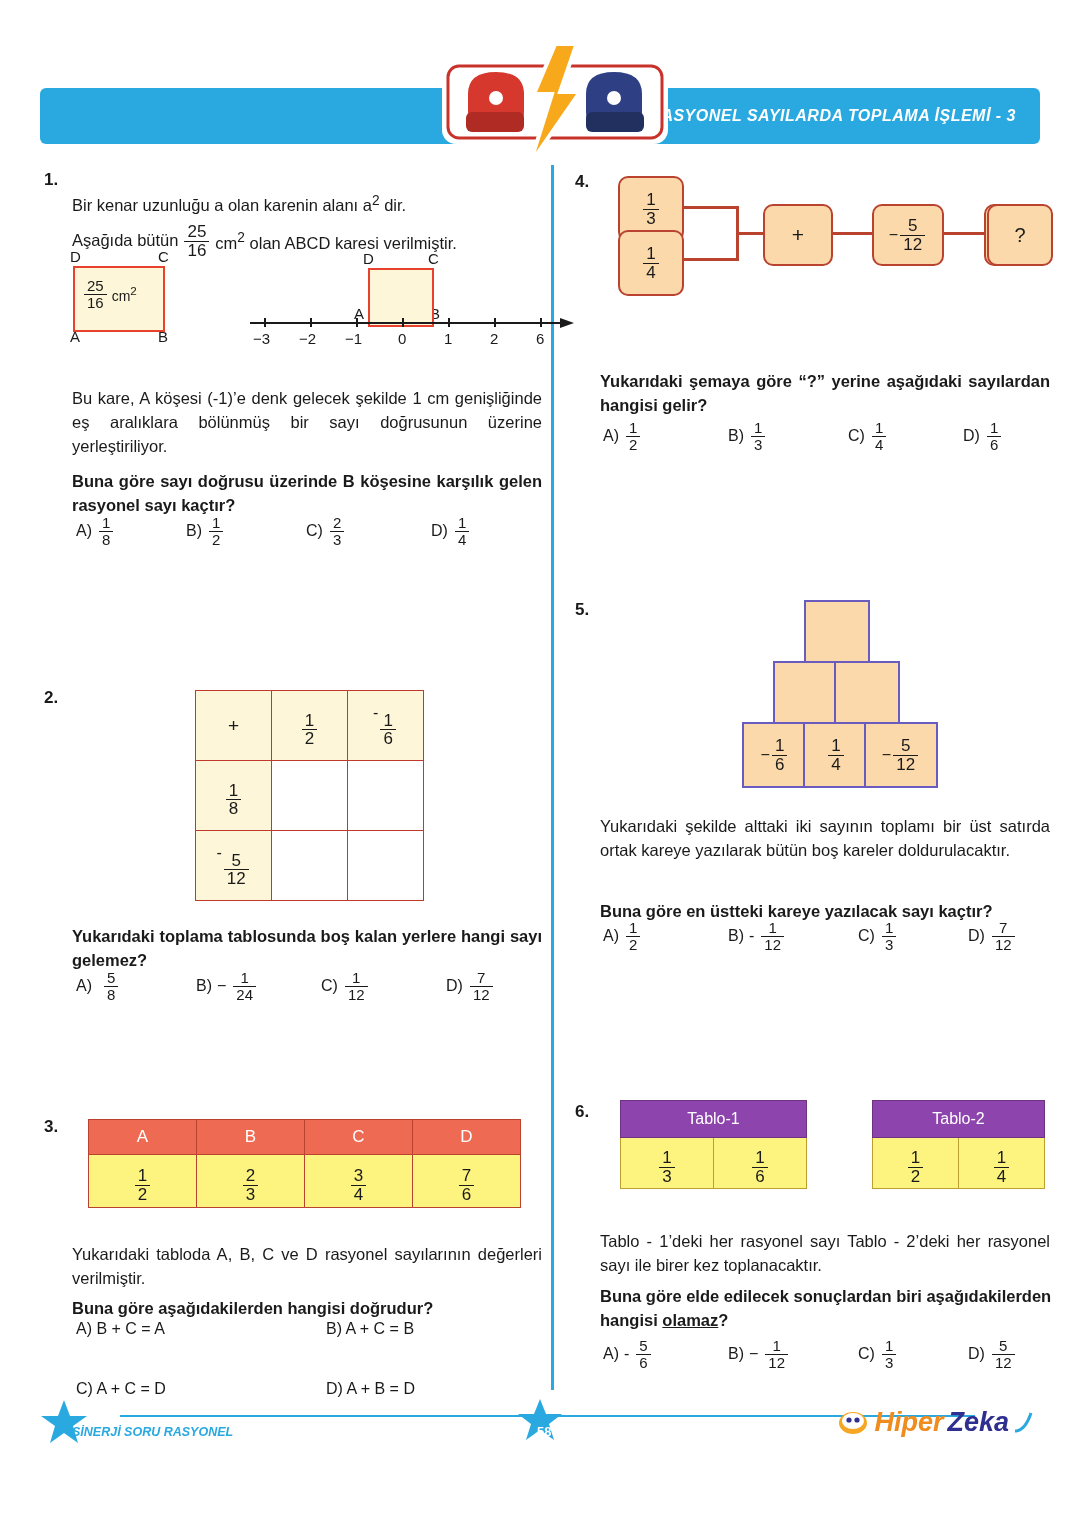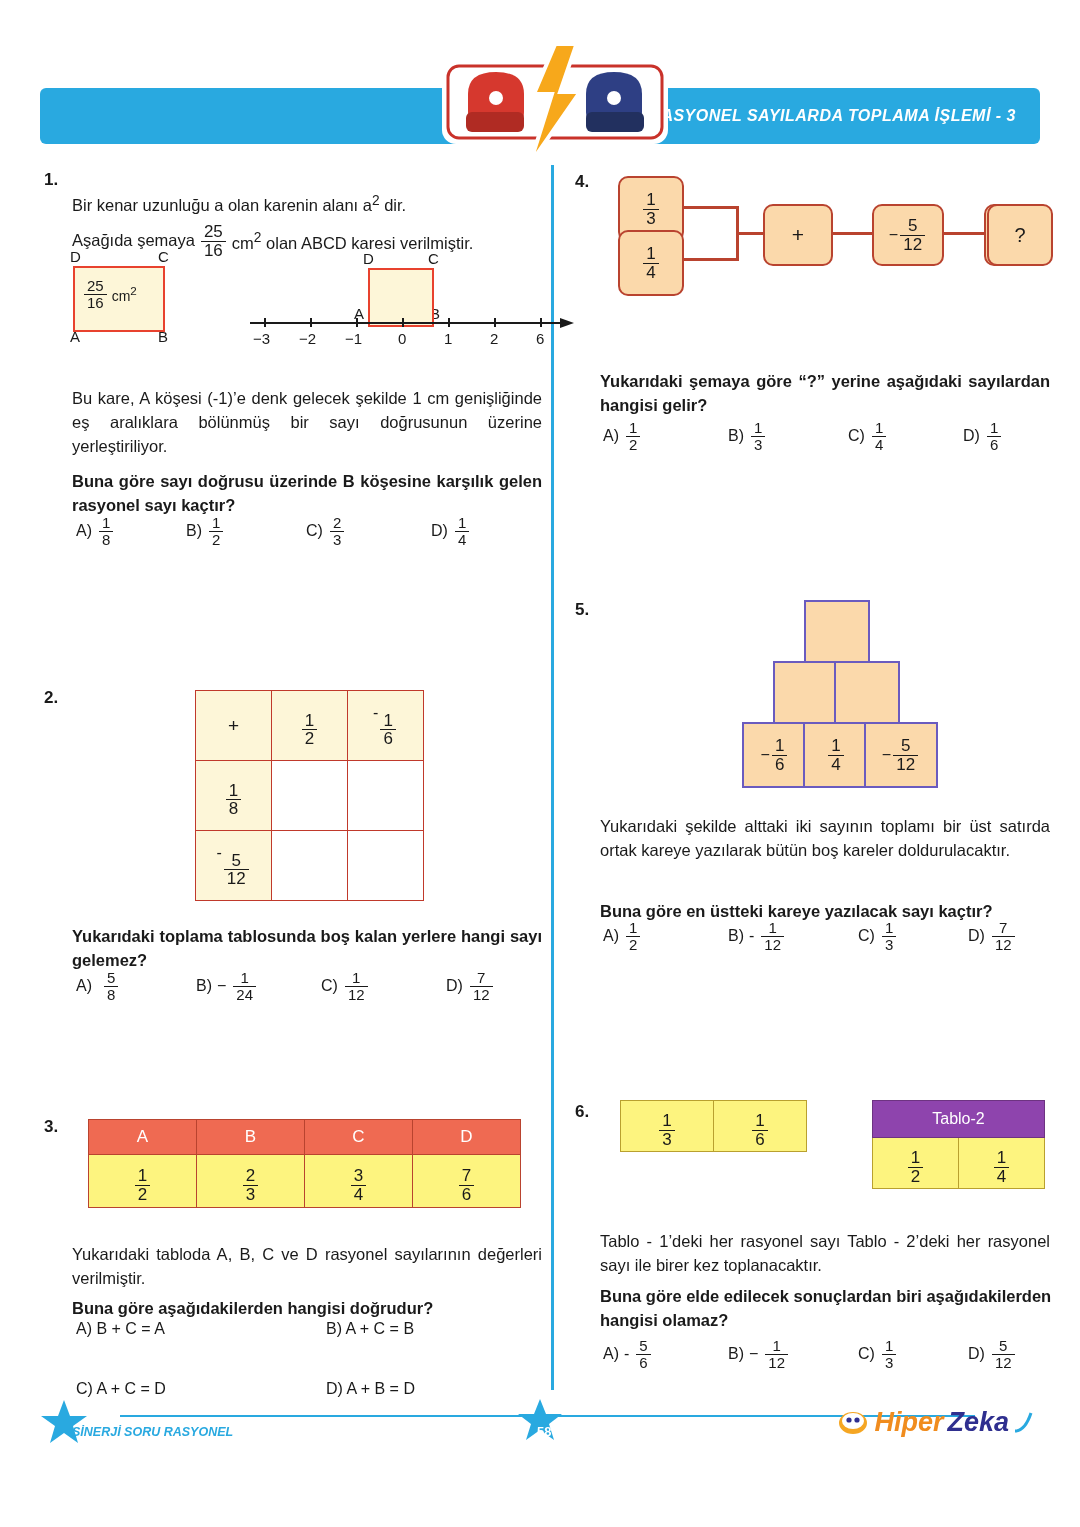--- a/index.html
+++ b/index.html
@@ -110,21 +110,21 @@
   <div class="divider"></div>
 
   <div class="q" style="left:40px;top:170px;width:500px;">
     <div class="qnum" style="left:4px;top:0;">1.</div>
 
     <div class="txt" style="position:absolute;left:32px;top:0;width:470px;">
       <span>Bir kenar uzunluğu a olan karenin alanı a<sup>2</sup> dir.</span>
     </div>
 
     <div class="txt" style="position:absolute;left:32px;top:33px;width:470px;display:flex;align-items:center;gap:4px;">
-      <span>Aşağıda şemaya</span>
+      <span>Aşağıda bütün</span>
       <span class="frac big">
         <span class="num">25</span>
         <span class="den">16</span>
       </span>
       <span>cm<sup>2</sup> olan ABCD karesi verilmiştir.</span>
     </div>
 
     <div style="position:absolute;left:30px;top:78px;width:200px;height:110px;">
       <div class="sq-label" style="left:0;top:0;">D</div>
       <div class="sq-label" style="left:88px;top:0;">C</div>
@@ -475,20 +475,23 @@
         </span>
       </div>
     </div>
   </div>
 
   <div class="q" style="left:575px;top:1090px;width:470px;">
     <div class="qnum" style="left:0;top:12px;">6.</div>
 
     <table class="t6" style="left:45px;top:10px;">
       <tbody>
+          <tr>
+        <th class="cap" colspan="2">Tablo-1</th>
+      </tr>
       <tr>
         <td>
           <span class="frac big">
             <span class="num">1</span>
             <span class="den">3</span>
           </span>
         </td>
         <td>
           <span class="frac big">
             <span class="num">1</span>
@@ -518,21 +521,21 @@
           </span>
         </td>
       </tr>
     </tbody>
       </table>
 
     <div class="txt just" style="position:absolute;left:25px;top:120px;width:450px;">Tablo - 1’deki her rasyonel sayı Tablo - 2’deki her rasyonel sayı ile birer kez toplanacaktır.</div>
 
     <div class="txt bold" style="position:absolute;left:25px;top:175px;width:455px;">
       <span>Buna göre elde edilecek sonuçlardan biri aşağıdakilerden hangisi</span>
-      <span style="">olamaz</span><span>?</span>
+      <span style="text-decoration:underline;">olamaz</span><span>?</span>
     </div>
 
     <div class="opts" style="position:absolute;left:28px;top:248px;width:450px;">
       <div class="opt" style="width:125px;">
         <span>A)</span>
         <span class="neg">-</span>
         <span class="frac">
           <span class="num">5</span>
           <span class="den">6</span>
         </span>

